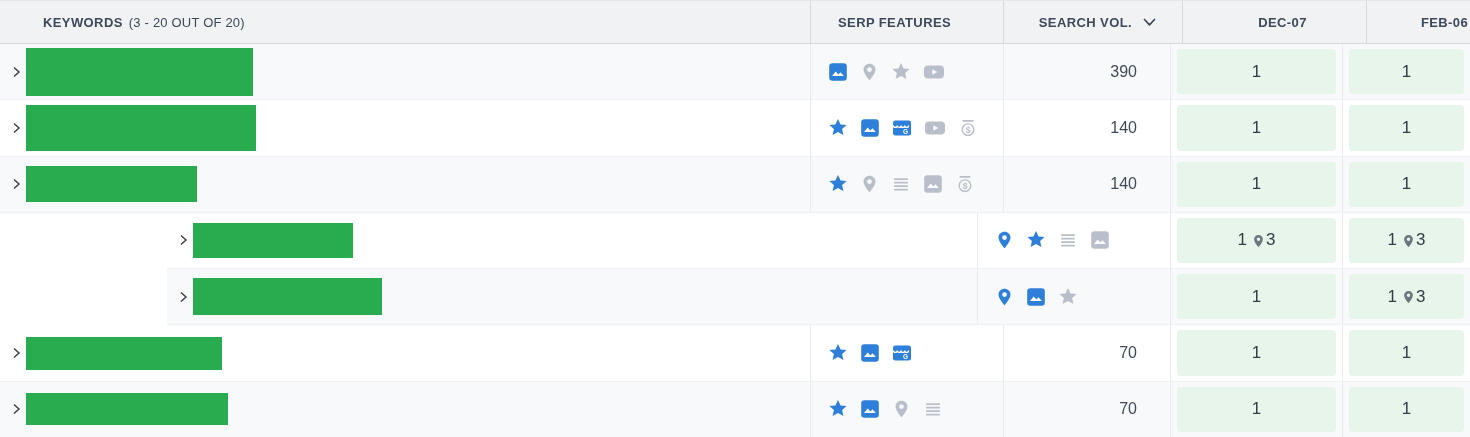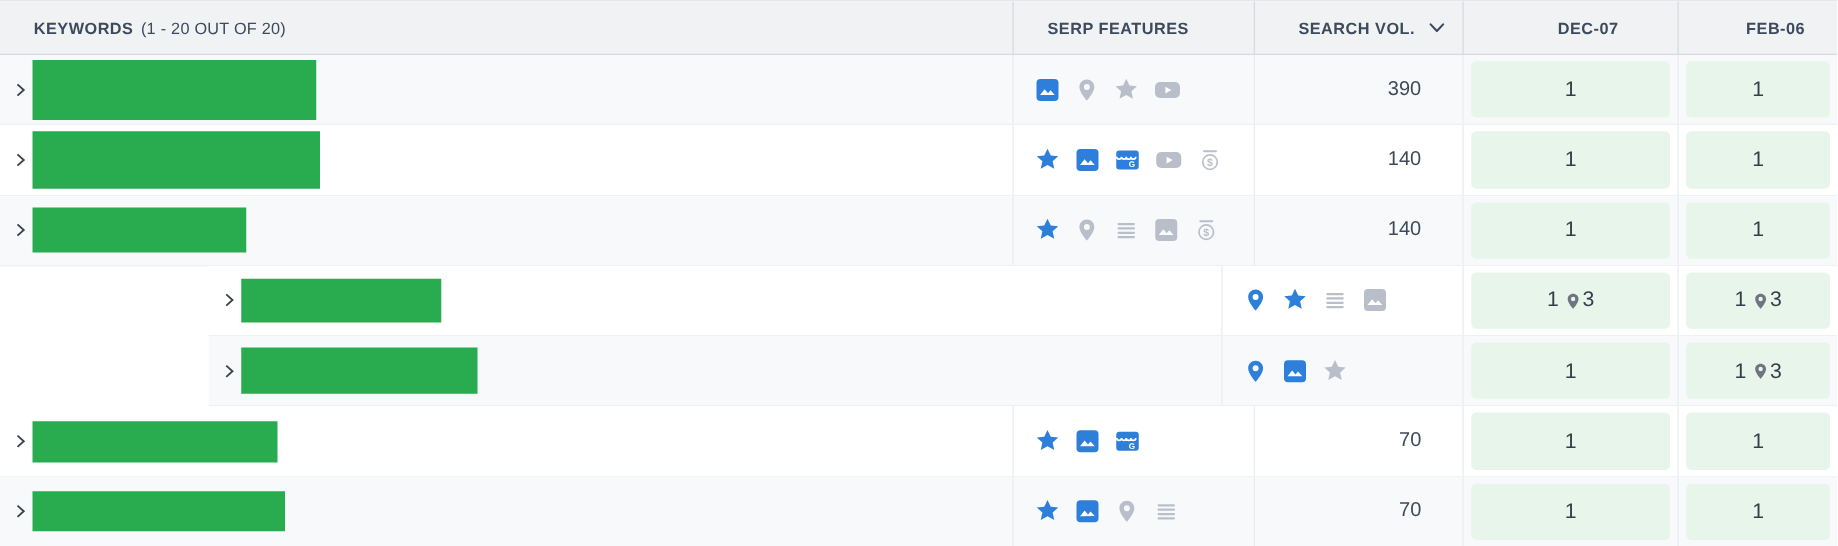--- a/index.html
+++ b/index.html
@@ -11,27 +11,27 @@
   
   .hdr{display:flex;height:43px;background:#f1f2f4;border-bottom:1px solid #d6dade;box-sizing:border-box;}
   .hc{display:flex;align-items:center;box-sizing:border-box;font-size:13px;font-weight:bold;
       letter-spacing:.4px;color:#3c4a5c;white-space:nowrap;padding-left:28px;}
   .hc + .hc{border-left:1px solid #d6dade;}
   .col-kw{width:810px;flex:0 0 810px;}
   .col-serp{width:193px;flex:0 0 193px;}
   .col-vol{width:167px;flex:0 0 167px;}
   .col-dec{width:172px;flex:0 0 172px;}
   .col-feb{width:128px;flex:0 0 128px;}
-  .hc.col-kw{padding-left:27px;}
+  .hc.col-kw{padding-left:43px;}
   .hk{font-weight:bold;}
   .hrange{font-weight:normal;margin-left:6px;letter-spacing:.2px;}
   .hc.col-serp{padding-left:27px;}
   .hc.col-vol{justify-content:flex-end;padding-right:14px;cursor:pointer;}
   .hc.col-vol .sort{margin-left:11px;display:flex;align-items:center;}
-  .hc.center{justify-content:center;}
+  .hc.center{justify-content:center;margin-left:12px;}
   
   .tbody{display:flex;flex-direction:column;height:394px;align-items:flex-end;}
   .row{display:flex;flex:1;box-sizing:border-box;border-bottom:1px solid #eef0f3;background:#fff;}
   .row.stripe{background:#f8f9fb;}
   .cell{display:flex;align-items:center;box-sizing:border-box;}
   .cell + .cell{border-left:1px solid #e9ecef;}
   .kw-cell{padding-left:12px;}
   .exp{display:flex;align-items:center;width:9px;cursor:pointer;}
   .bar{display:inline-block;background:#28ac4f;margin-left:5px;}
   .serp-cell{padding-left:17px;gap:12px;}
@@ -43,21 +43,21 @@
   .lp{display:flex;align-items:center;gap:1px;color:#353d46;}
   .lp .lp-pin{display:flex;align-items:center;margin-top:1px;}
 </style>
 </head>
 <body>
 
 <div class="app">
   <div class="hdr">
     <div class="hc col-kw">
       <span class="hk">KEYWORDS</span>
-      <span class="hrange">(1 - 20 OUT OF 20)</span>
+      <span class="hrange">(3 - 20 OUT OF 20)</span>
     </div>
     <div class="hc col-serp">
       <span>SERP FEATURES</span>
     </div>
     <div class="hc col-vol">
       <span>SEARCH VOL.</span>
       <span class="sort">
         <svg width="13" height="9" viewBox="0 0 13 9">
             <path d="M1.5 1.5L6.5 6.8l5-5.3" fill="none" stroke="#3c4a5c" stroke-width="1.7" stroke-linecap="round" stroke-linejoin="round"></path>
           </svg>

